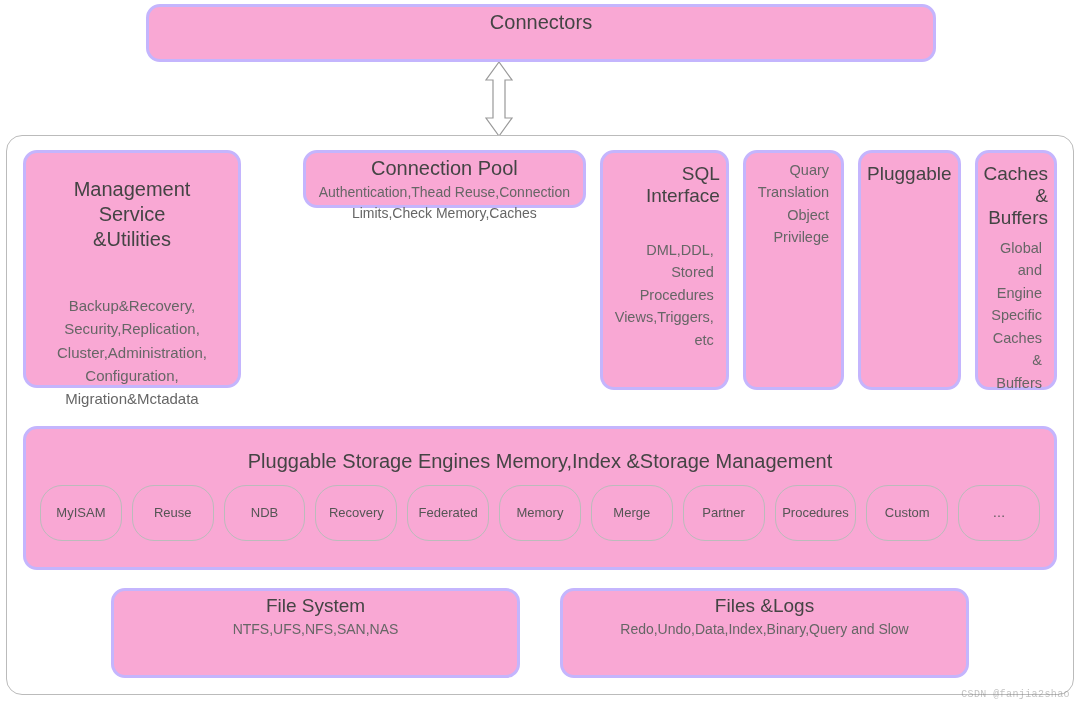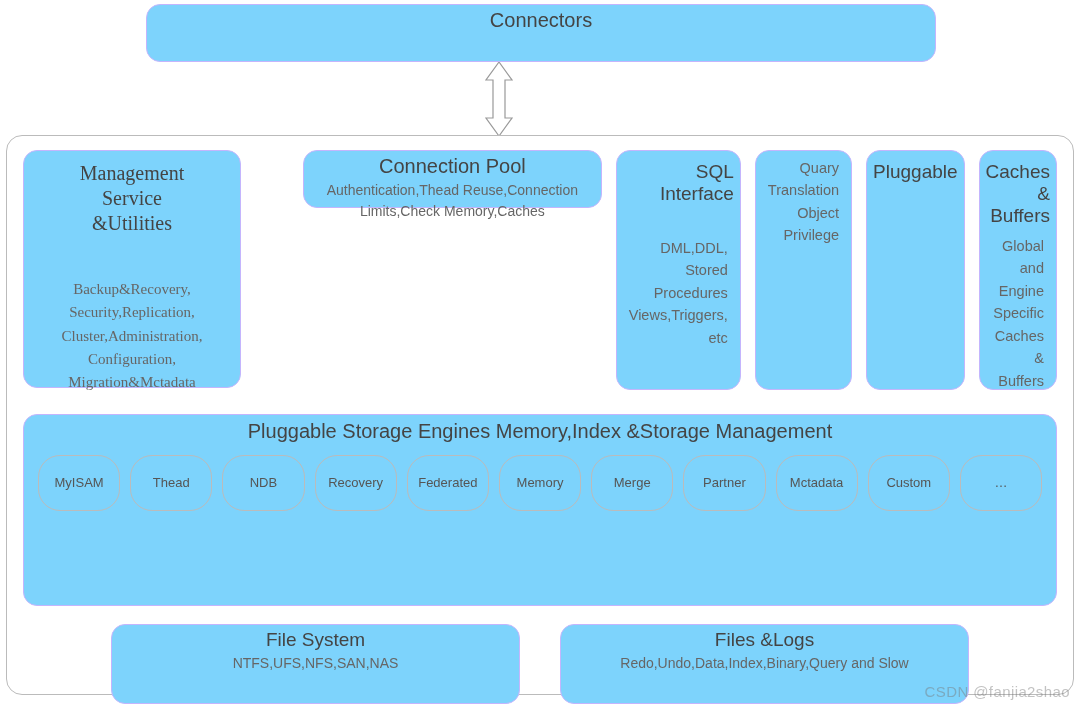--- a/index.html
+++ b/index.html
@@ -6,24 +6,24 @@
     body {
       font-family: "Segoe UI", Arial, sans-serif;
       color: #555;
       background: #fff;
       width: 1080px;
       height: 710px;
       position: relative;
       overflow: hidden;
     }
     .box {
-      border: 1px solid #c4b5fd;
+      border: 3px solid #c4b5fd;
       border-radius: 14px;
       text-align: center;
-      background: #7dd3fc;
+      background: #f9a8d4;
     }
     .title {
       font-size: 20px;
       font-weight: 400;
       color: #444;
       padding-top: 4px;
     }
     .subtitle {
       font-size: 14px;
       color: #666;
@@ -58,22 +58,21 @@
       padding: 14px 16px 16px;
     }
     .row-top {
       display: flex;
       gap: 14px;
       height: 240px;
     }
     .mgmt {
       width: 218px;
       height: 238px;
-      padding: 6px 8px;
-      font-family: Liberation Serif, serif;
+      padding: 20px 8px;
     }
     .mgmt .title { font-size: 20px; line-height: 1.25; padding: 4px 4px 10px; }
     .mgmt .subtitle { font-size: 15px; line-height: 1.55; margin-top: 30px; }
     .right-col {
       flex: 1;
       display: flex;
       flex-direction: row;
       gap: 14px;
       padding-left: 48px;
     }
@@ -86,23 +85,23 @@
       gap: 14px;
     }
     .four-row .box {
       flex: 1;
       padding: 4px 6px;
       text-align: right;
     }
     .four-row .title { font-size: 19px; padding-top: 6px; padding-bottom: 6px; }
     .four-row .subtitle { font-size: 14.5px; line-height: 1.55; }
     .storage {
-      margin-top: 24px;
-      padding: 1px 14px 14px;
-      height: 192px;
+      margin-top: 36px;
+      padding: 17px 14px 14px;
+      height: 144px;
     }
     .storage .title { font-size: 20px; padding-bottom: 12px; }
     .engine-row {
       display: flex;
       gap: 10px;
       justify-content: space-between;
     }
     .engine {
       border: 1px solid #bbb;
       border-radius: 22px;
@@ -118,32 +117,32 @@
       line-height: 1.25;
     }
     .bottom-row {
       margin-top: 18px;
       display: flex;
       gap: 40px;
       padding: 0 88px;
     }
     .bottom-row .box {
       flex: 1;
-      height: 80px;
+      height: 90px;
     }
     .bottom-row .title { font-size: 19px; }
     .bottom-row .subtitle { font-size: 14px; }
     .watermark {
       position: absolute;
       right: 10px;
       bottom: 10px;
-      font-size: 15px;
+      font-size: 10px;
       color: rgba(120,120,120,0.45);
       letter-spacing: 0.4px;
-      font-family: Liberation Sans, sans-serif;
+      font-family: Liberation Mono, monospace;
     }
   </style>
 </head>
 <body>
 
 <div class="box connectors">
   <div class="title">Connectors</div>
 </div>
 
 <div class="arrow-wrap">
@@ -196,28 +195,28 @@
 &amp; Buffers</div>
         </div>
       </div>
     </div>
   </div>
 
   <div class="box storage">
     <div class="title">Pluggable Storage Engines Memory,Index &amp;Storage Management</div>
     <div class="engine-row">
       <div class="engine">MyISAM</div>
-      <div class="engine">Thead</div>
+      <div class="engine">Reuse</div>
       <div class="engine">NDB</div>
       <div class="engine">Recovery</div>
       <div class="engine">Federated</div>
       <div class="engine">Memory</div>
       <div class="engine">Merge</div>
       <div class="engine">Partner</div>
-      <div class="engine">Mctadata</div>
+      <div class="engine">Procedures</div>
       <div class="engine">Custom</div>
       <div class="engine">…</div>
     </div>
   </div>
 
   <div class="bottom-row">
     <div class="box">
       <div class="title">File System</div>
       <div class="subtitle">NTFS,UFS,NFS,SAN,NAS</div>
     </div>

